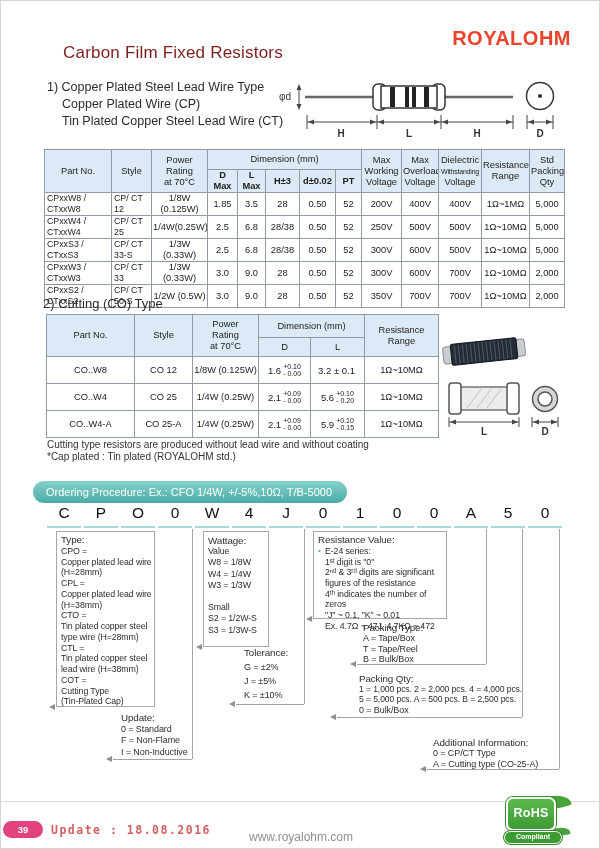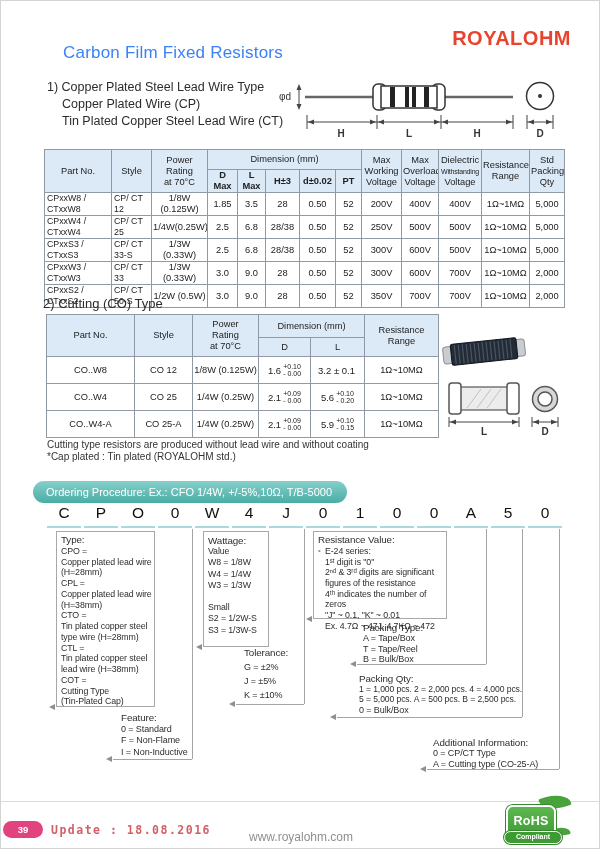--- a/index.html
+++ b/index.html
@@ -4,21 +4,21 @@
 <style>
   * { box-sizing: border-box; margin: 0; padding: 0; }
   html,body { background:#ececec; }
   body { font-family:"Liberation Sans","DejaVu Sans",sans-serif; }
   #page { position:relative; width:600px; height:849px; margin:0 auto; background:#fff;
           border:1px solid #d4d4d4; overflow:hidden; color:#222; }
 
   
   .brand { position:absolute; top:26px; right:28px; font-size:20px; font-weight:bold;
            color:#e8432c; letter-spacing:.5px; }
-  .title { position:absolute; top:42px; left:62px; font-size:17px; color:#3b82f6; letter-spacing:.2px;text-align:right; }
+  .title { position:absolute; top:42px; left:62px; font-size:17px; color:#7f1d1d; letter-spacing:.2px;text-align:right; }
   .sec1 { position:absolute; top:78px; left:46px; font-size:12.5px; color:#2c2c2c; line-height:17px; }
   .sec1 .ind { padding-left:15px; }
   .sec2 { position:absolute; top:295px; left:42px; font-size:13px; color:#2c2c2c; }
 
   
   table.tbl { border-collapse:collapse; table-layout:fixed; position:absolute;
               font-size:9.3px; color:#222; background:#fff; }
   .tbl th, .tbl td { border:1px solid #8f9aa4; font-weight:normal; text-align:center;
                      vertical-align:middle; padding:0 1px; overflow:hidden; }
   .tbl th { background:#dce9f6; line-height:11px; }
@@ -64,21 +64,21 @@
                 text-align:center; line-height:17px; }
   .update { position:absolute; left:50px; top:822px; font-family:"DejaVu Sans Mono","Liberation Mono",monospace;
             font-size:11.5px; letter-spacing:1.5px; color:#d45f63;font-weight:bold; }
   .website { position:absolute; left:200px; top:829px; width:200px; text-align:center;
              font-size:12px; color:#8f8f8f; }
   .rohs { position:absolute; left:503px; top:796px; width:64px; height:50px; }
   .rohs .leaf-big { position:absolute; left:36px; top:-3px; width:30px; height:16px; background:#49a33b;
                     border-radius:2px 100% 2px 100%; transform:rotate(-20deg); }
   .rohs .leaf-small { position:absolute; left:50px; top:30px; width:16px; height:9px; background:#49a33b;
                       border-radius:2px 100% 2px 100%; transform:rotate(-15deg); }
-  .rohs .badge { position:absolute; left:2px; top:8px; width:50px; height:34px;
+  .rohs .badge { position:absolute; left:2px; top:0; width:50px; height:34px;
                  background:linear-gradient(#5cb84e,#3e9a33); border:2px solid #fff; border-radius:7px;
                  box-shadow:0 0 0 1px #35882c; color:#fff; font-weight:bold; font-size:12.5px;
                  text-align:center; line-height:28px; letter-spacing:.3px; }
   .rohs .comp { position:absolute; left:0px; top:34px; width:58px; height:13px; background:#3e9a33;
                 border:1.5px solid #fff; border-radius:7px; box-shadow:0 0 0 1px #35882c; color:#fff;
                 font-weight:bold; font-size:7px; text-align:center; line-height:9.5px; }
   svg text { font-family:"Liberation Sans","DejaVu Sans",sans-serif; fill:#333; }
 </style>
 </head>
 <body>
@@ -550,21 +550,21 @@
   </div>
 
   <div class="atext" style="left:358px;top:673px;line-height:10.2px;width:178px">
     <div class="anno-head">Packing Qty:</div>
     <div style="font-size:8.6px">1 = 1,000 pcs.  2 = 2,000 pcs.  4 = 4,000 pcs.</div>
     <div style="font-size:8.6px">5 = 5,000 pcs. A = 500 pcs.    B = 2,500 pcs.</div>
     <div>0 = Bulk/Box</div>
   </div>
 
   <div class="atext" style="left:120px;top:711px;line-height:11.5px">
-    <div class="anno-head">Feature:</div>
+    <div class="anno-head">Update:</div>
     <div>0 = Standard</div>
     <div>F = Non-Flame</div>
     <div>I = Non-Inductive</div>
   </div>
 
   <div class="atext" style="left:432px;top:736px;line-height:11px">
     <div class="anno-head">Additional Information:</div>
     <div>0 = CP/CT Type</div>
     <div>A = Cutting type (CO-25-A)</div>
   </div>

